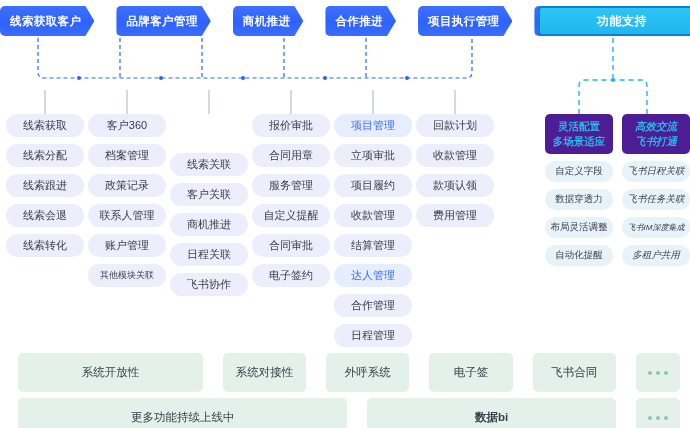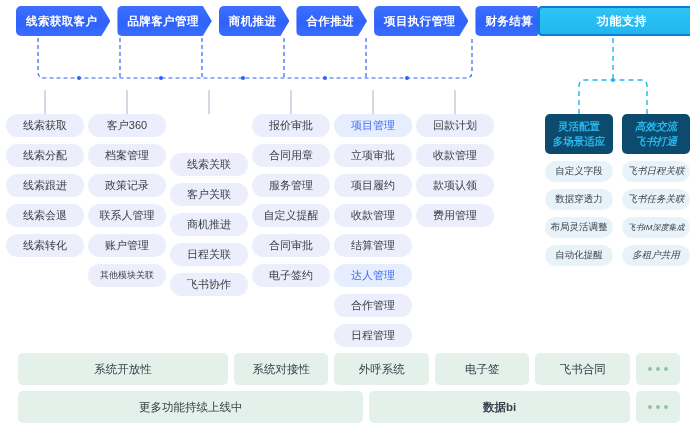--- a/index.html
+++ b/index.html
@@ -5,21 +5,21 @@
   * { box-sizing: border-box; margin: 0; padding: 0; }
   html, body {
     width: 690px; height: 428px;
     background: #ffffff;
     font-family: "Liberation Sans", "DejaVu Sans", sans-serif;
     overflow: hidden;
   }
   #root { position: relative; width: 690px; height: 428px; }
 
   
-  .flow { position: absolute; top: 6px; left: 16px; display: flex; align-items: center; }
+  .flow { position: absolute; top: 6px; left: 0; display: flex; align-items: center; gap: 15px; }
   .chev {
     position: relative;
     height: 30px;
     display: flex; align-items: center; justify-content: center;
     background: linear-gradient(180deg, #3d6fff 0%, #2f62fb 55%, #3a6cff 100%);
     color: #ffffff;
     font-size: 11.5px;
     font-weight: bold;
     letter-spacing: .4px;
     padding: 0 13px 0 10px;
@@ -70,21 +70,21 @@
     white-space: nowrap;
   }
   .pill.blue { background: #e6edff; color: #3d6ef5; }
   .pill.small { font-size: 9px; }
 
   
   .rcols { position: absolute; left: 545px; top: 114px; width: 145px; }
   .rcol { position: absolute; top: 0; width: 68px; }
   .rhead {
     height: 40px;
-    background: #0c4a6e;
+    background: #4c1d95;
     border-radius: 5px;
     display: flex; flex-direction: column; align-items: center; justify-content: center;
     color: #29b6e8;
     font-size: 10.5px;
     font-weight: bold;
     line-height: 15px;
     margin-bottom: 7px;
   }
   .rpill {
     height: 21px;
@@ -93,21 +93,21 @@
     border-radius: 11px;
     display: flex; align-items: center; justify-content: center;
     color: #3c4048;
     font-size: 9.5px;
     white-space: nowrap;
   }
   .rpill.tiny { font-size: 8px; }
 
   
   .bottom { position: absolute; left: 18px; top: 353px; width: 662px; }
-  .brow { display: flex; gap: 6px; margin-bottom: 6px; height: 32px; }
+  .brow { display: flex; gap: 20px; margin-bottom: 6px; height: 39px; }
   .bcell {
     background: #e3f1ea;
     border-radius: 5px;
     display: flex; align-items: center; justify-content: center;
     color: #39404a;
     font-size: 11.5px;
   }
   .bcell.dots { flex: 0 0 44px; }
   .dot-group { display: flex; gap: 4px; }
   .dot-group i { width: 4px; height: 4px; border-radius: 50%; background: #8fc3b0; display: block; }

